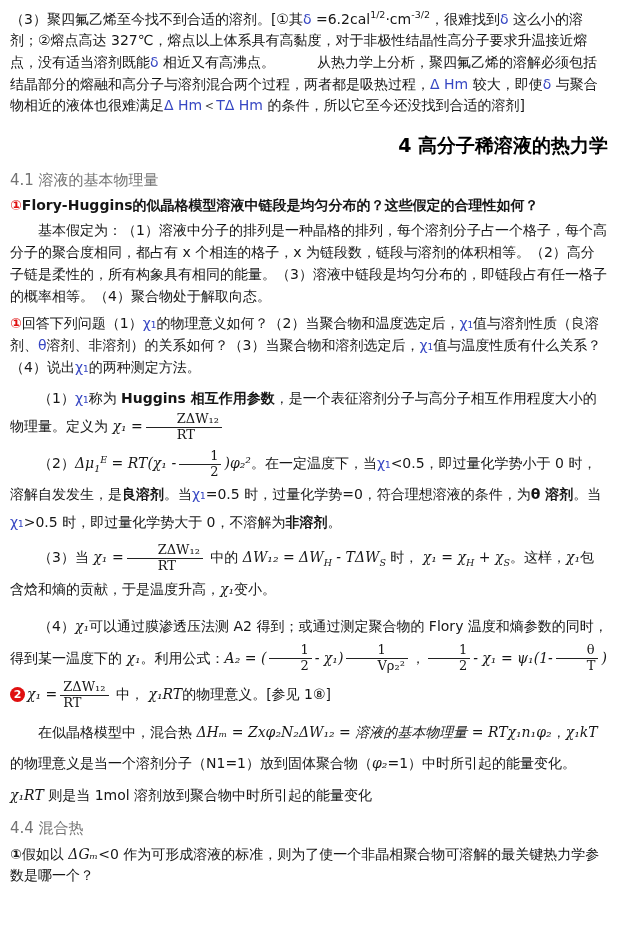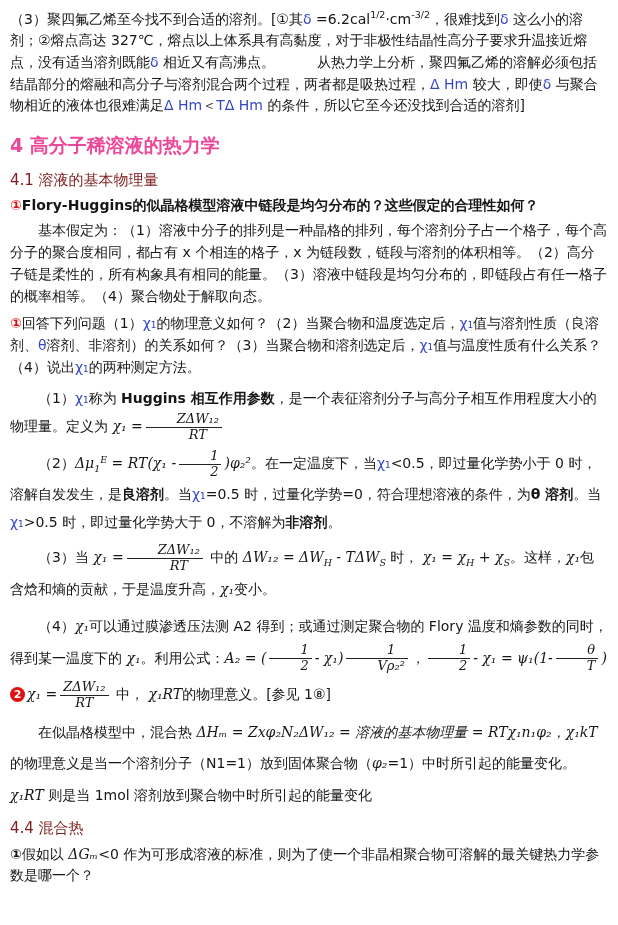--- a/index.html
+++ b/index.html
@@ -7,37 +7,37 @@
     width:618px; box-sizing:border-box;
     padding:8px 10px 18px 10px;
     font-family:"DejaVu Sans", sans-serif;
     font-size:14px; color:#161616; line-height:1.55;
   }
   p { margin:0 0 6px 0; }
   .indent { text-indent:2em; }
   .semi  { line-height:2.0; }
   .loose { line-height:2.25; }
   h1.sec {
-    font-size:19px; color:#ec4899; font-weight:bold;
-    margin:14px 0 8px 0; font-family:"DejaVu Sans", sans-serif;
+    font-size:19px; color:#000000; font-weight:bold;
+    margin:14px 0 8px 0; font-family:"DejaVu Sans", sans-serif;text-align:right;
   }
   h2.sub {
-    font-size:15px; color:#7f1d1d; font-weight:400;
+    font-size:15px; color:#737373; font-weight:400;
     margin:5px 0 3px 0; font-family:"DejaVu Sans", sans-serif;
   }
   .b { font-weight:bold;margin-top:24px; }
   .sym { color:#3747c3; }
   .marker { color:#e01010; font-weight:bold; }
   .marker-dark { color:#161616; font-weight:bold; }
   .qline { font-weight:bold; margin:2px 0 4px 0; }
   .math { font-family:"DejaVu Serif", serif; font-style:italic; }
   sup, sub { font-size:9.5px; font-family:inherit; }
   .frac {
-    display:inline-block; vertical-align:middle; text-align:center;
-    font-family:"DejaVu Serif", serif; font-style:italic;
+    display:inline-block; vertical-align:middle; 
+    font-family:"DejaVu Serif", serif; 
     margin:0 3px; line-height:1.15; font-size:13px;
   }
   .frac .num { display:block; border-bottom:1px solid #222; padding:0 3px; }
   .frac .den { display:block; padding:0 3px; }
   .negcircle {
     display:inline-block; width:15px; height:15px; border-radius:50%;
     background:#e01010; color:#fff; font-size:11px; line-height:15px;
     text-align:center; font-weight:bold; vertical-align:1px; margin-right:2px;
     font-style:normal;
   }

